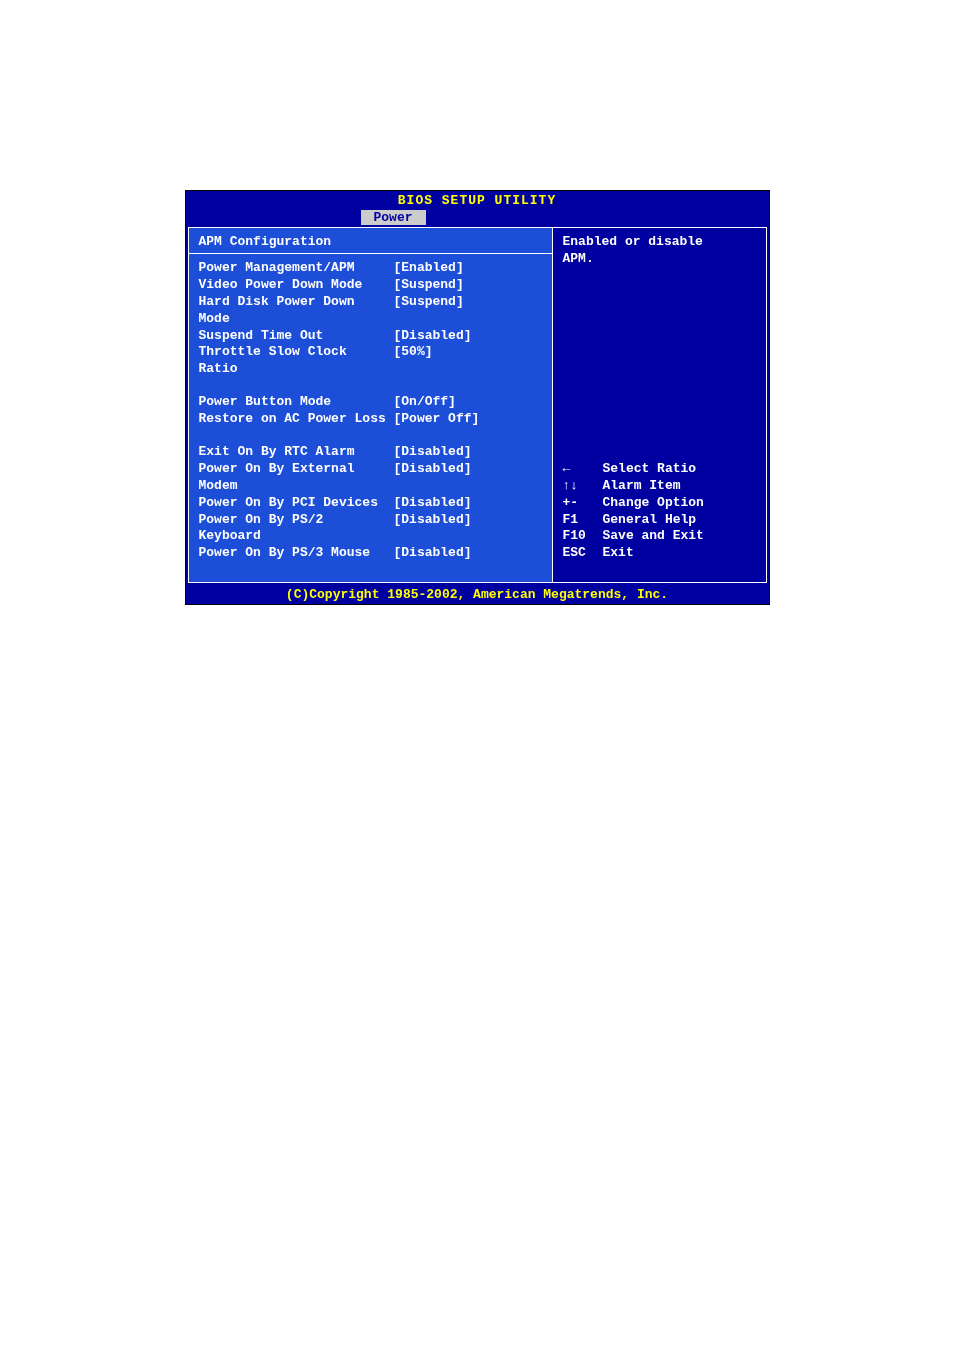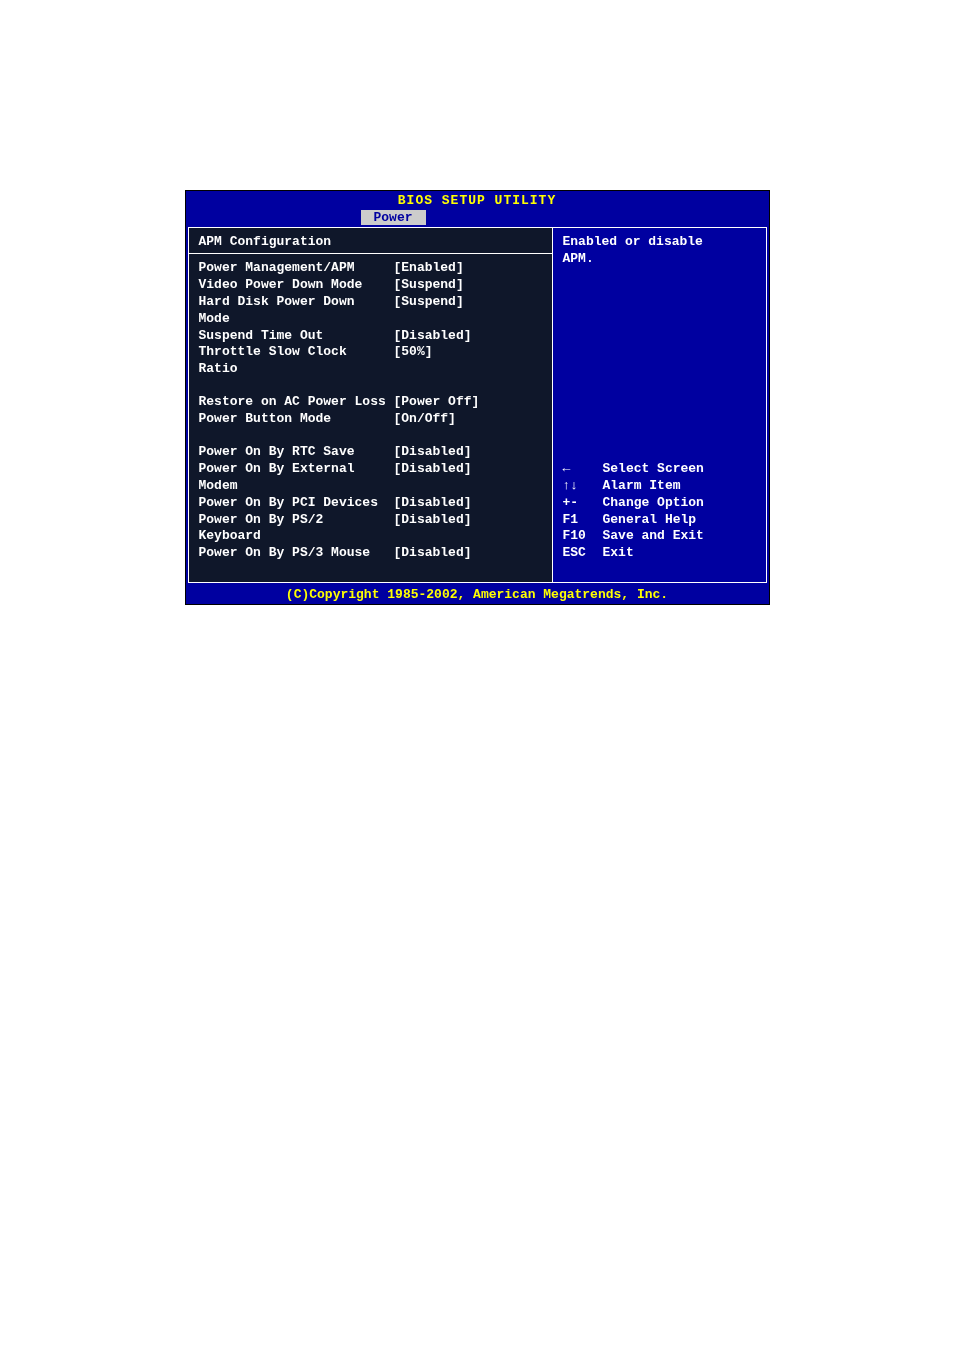--- a/index.html
+++ b/index.html
@@ -40,21 +40,21 @@
       padding: 0 13px;
       font-weight: bold;
     }
     .main-area {
       display: flex;
       background: #0000a0;
       padding: 2px;
     }
     .left-panel {
       flex: 1;
-      background: #0f172a;
+      background: #1d4ed8;
       color: #ffffff;
       border: 1px solid #ffffff;
       border-right: none;
       padding: 6px 10px 20px 10px;
     }
     .right-panel {
       width: 215px;
       background: #0000a0;
       color: #ffffff;
       border: 1px solid #ffffff;
@@ -149,32 +149,32 @@
         <span class="setting-value">[Disabled]</span>
       </div>
       <div class="setting-row">
         <span class="setting-label">Throttle Slow Clock Ratio</span>
         <span class="setting-value">[50%]</span>
       </div>
 
       <div class="spacer"></div>
 
       <div class="setting-row">
+        <span class="setting-label">Power Button Mode</span>
+        <span class="setting-value">[On/Off]</span>
+      </div>
+      <div class="setting-row">
         <span class="setting-label">Restore on AC Power Loss</span>
         <span class="setting-value">[Power Off]</span>
       </div>
-      <div class="setting-row">
-        <span class="setting-label">Power Button Mode</span>
-        <span class="setting-value">[On/Off]</span>
-      </div>
 
       <div class="spacer"></div>
 
       <div class="setting-row">
-        <span class="setting-label">Power On By RTC Save</span>
+        <span class="setting-label">Exit On By RTC Alarm</span>
         <span class="setting-value">[Disabled]</span>
       </div>
       <div class="setting-row">
         <span class="setting-label">Power On By External Modem</span>
         <span class="setting-value">[Disabled]</span>
       </div>
       <div class="setting-row">
         <span class="setting-label">Power On By PCI Devices</span>
         <span class="setting-value">[Disabled]</span>
       </div>
@@ -189,21 +189,21 @@
     </div>
 
     <div class="right-panel">
       <div class="help-text">
         <div>Enabled or disable</div>
         <div>APM.</div>
       </div>
       <div class="nav-help">
         <div class="nav-row">
           <span class="nav-key-icon">←</span>
-          <span class="nav-desc">Select Screen</span>
+          <span class="nav-desc">Select Ratio</span>
         </div>
         <div class="nav-row">
           <span class="nav-key-icon">↑↓</span>
           <span class="nav-desc">Alarm Item</span>
         </div>
         <div class="nav-row">
           <span class="nav-key">+-</span>
           <span class="nav-desc">Change Option</span>
         </div>
         <div class="nav-row">

